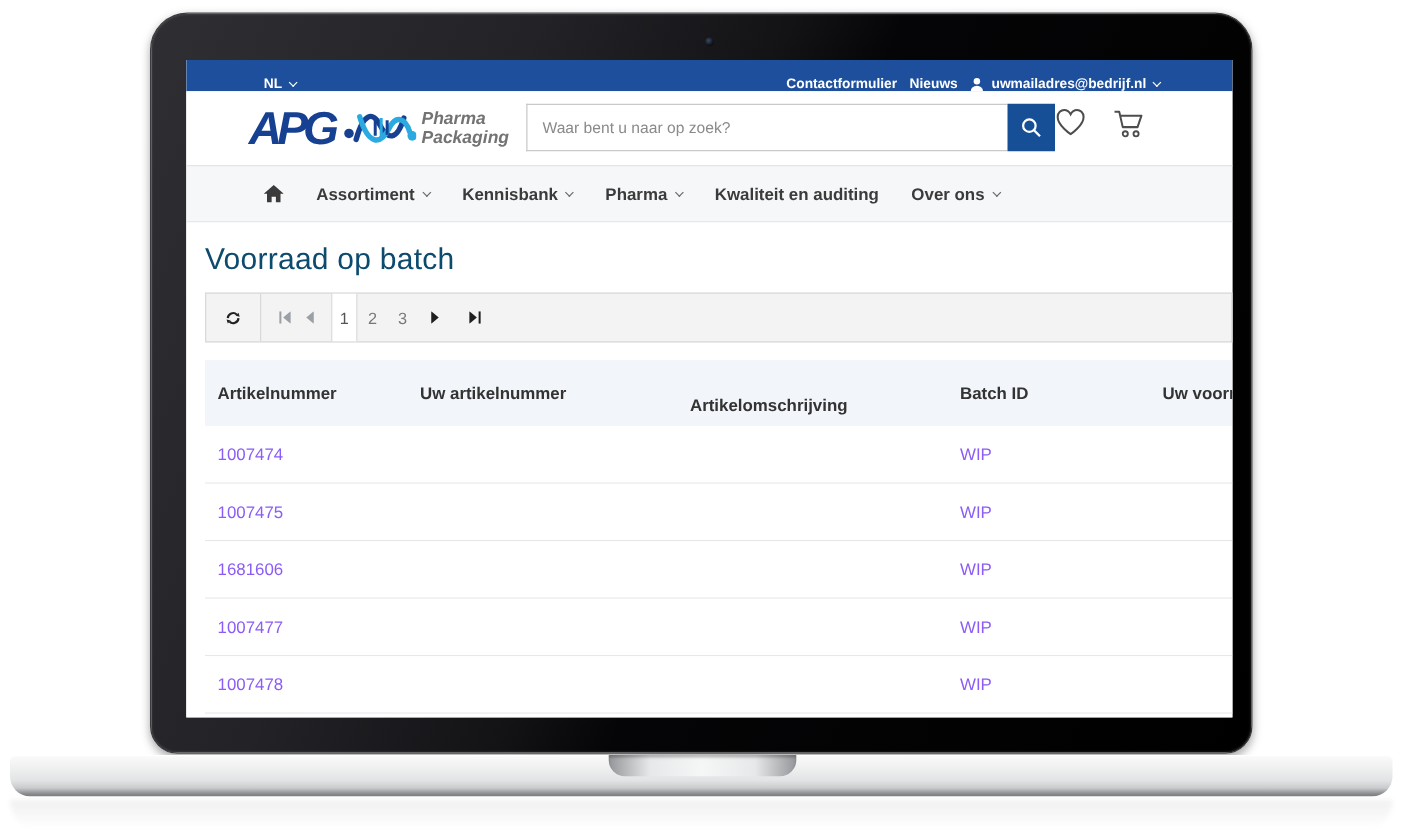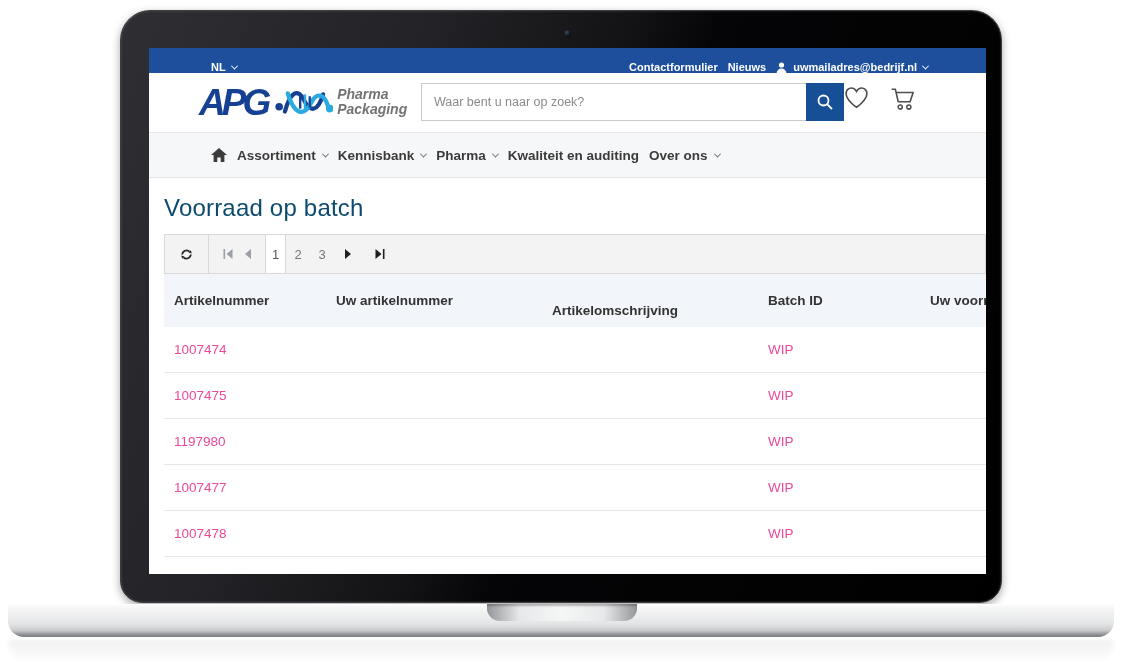--- a/index.html
+++ b/index.html
@@ -66,21 +66,21 @@
   .searchbox input::placeholder { color:#8a8a8a; }
   .search-btn { width:38px; height:38px; background:#174f96; border:none; display:flex;
                 align-items:center; justify-content:center; cursor:pointer; }
   .hdr-icon { position:absolute; top:13px; cursor:pointer; }
   .hdr-icon.heart { left:694px; }
   .hdr-icon.cart  { left:741px; }
 
   
   .navbar {
     height:46px; background:#f6f7f9; border-top:1px solid #e4e5e8; border-bottom:1px solid #e4e5e8;
-    display:flex; align-items:center; padding:0 0 0 62px; gap:10px;
+    display:flex; align-items:center; padding:0 0 0 62px; gap:26px;
   }
   .nav-item { display:flex; align-items:center; font-size:13.5px; font-weight:bold; color:#3b3b3b;
               cursor:pointer; white-space:nowrap; }
   .nav-item .chev { border-color:#6a6a6a; margin-left:7px; }
   .nav-home { cursor:pointer; display:flex; }
 
   
   .content { position:relative; width:837px; height:396px; background:#fff; }
   .page-title { position:absolute; left:15px; top:16px; font-size:24px; font-weight:normal;
                 color:#0c4a6e; letter-spacing:.2px; }
@@ -91,27 +91,27 @@
   }
   .pg-cell { display:flex; align-items:center; justify-content:center; }
   .pg-refresh { width:44px; border-right:1px solid #d9d9d9; cursor:pointer; }
   .pg-prevgroup { width:57px; justify-content:space-around; border-right:1px solid #d9d9d9; padding:0 8px; }
   .pg-btn { cursor:pointer; display:flex; align-items:center; }
   .pg-current { width:20px; background:#fff; border-right:1px solid #d9d9d9;
                 font-size:13px; color:#555; cursor:pointer; }
   .pg-num { width:24px; font-size:13px; color:#777; cursor:pointer; }
   .pg-next { width:28px; } .pg-last { width:36px; }
 
-  .table { position:absolute; left:15px; top:96px; width:822px; overflow:hidden; }
+  .table { position:absolute; left:15px; top:110px; width:822px; overflow:hidden; }
   .t-head { display:flex; height:53px; background:#f2f5f9; align-items:center; }
   .t-row  { display:flex; height:46px; align-items:center; border-bottom:1px solid #e7e7e7; background:#fff; }
   .c1 { flex:0 0 162px; } .c2 { flex:0 0 216px; } .c3 { flex:0 0 216px;margin-top:19px; }
   .c4 { flex:0 0 162px; } .c5 { flex:0 0 200px; }
   .t-head > div { font-size:13.5px; font-weight:bold; color:#333; padding-left:10px; white-space:nowrap; }
-  .t-row  > div { font-size:13.5px; color:#ec4899; padding-left:10px; white-space:nowrap; }
+  .t-row  > div { font-size:13.5px; color:#8b5cf6; padding-left:10px; white-space:nowrap; }
 </style>
 </head>
 <body>
 
 <div class="laptop-lid">
   <div class="webcam"></div>
 
   <div class="screen">
 
     <div class="topbar">
@@ -263,21 +263,21 @@
           <div class="c5"></div>
         </div>
         <div class="t-row">
           <div class="c1">1007475</div>
           <div class="c2"></div>
           <div class="c3"></div>
           <div class="c4">WIP</div>
           <div class="c5"></div>
         </div>
         <div class="t-row">
-          <div class="c1">1197980</div>
+          <div class="c1">1681606</div>
           <div class="c2"></div>
           <div class="c3"></div>
           <div class="c4">WIP</div>
           <div class="c5"></div>
         </div>
         <div class="t-row">
           <div class="c1">1007477</div>
           <div class="c2"></div>
           <div class="c3"></div>
           <div class="c4">WIP</div>

